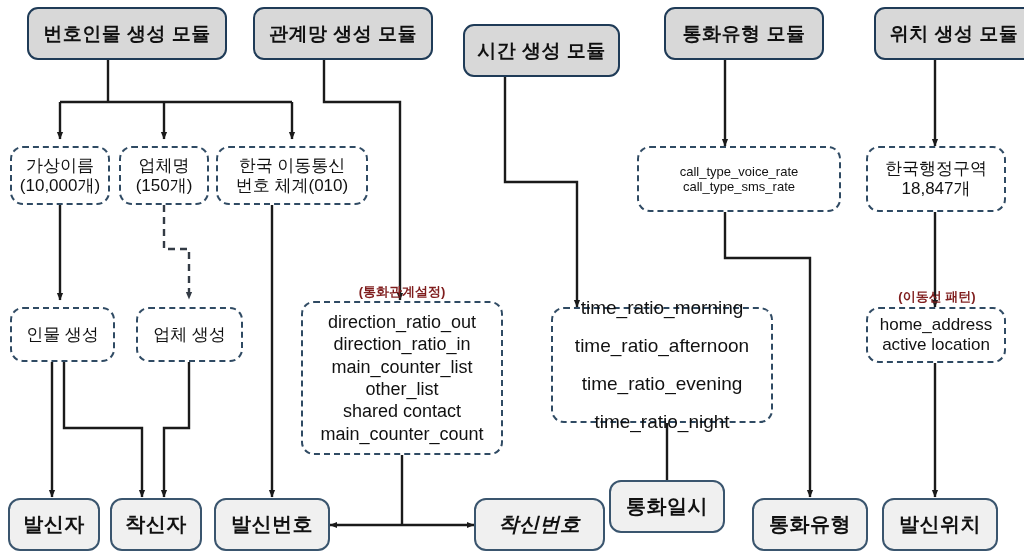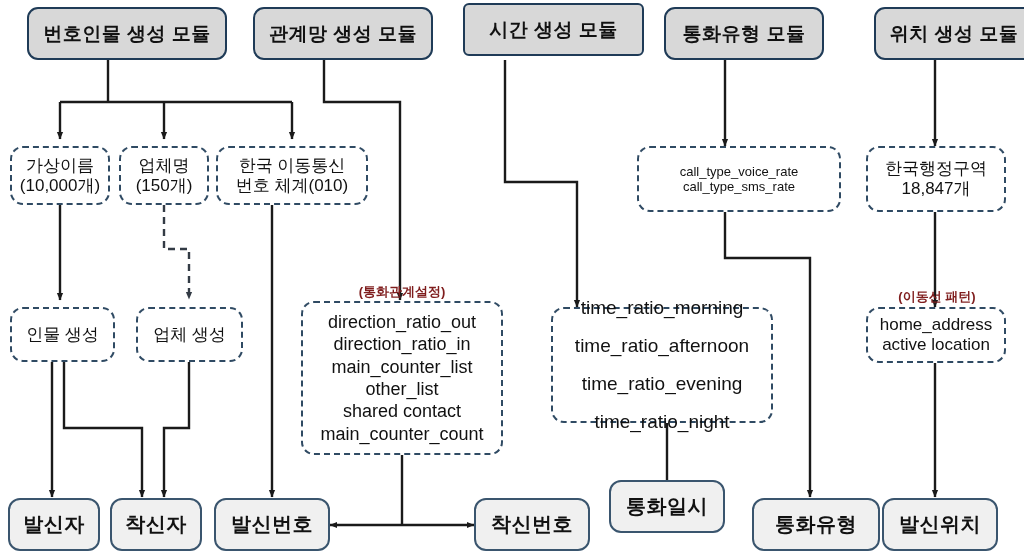--- a/index.html
+++ b/index.html
@@ -84,21 +84,21 @@
       <path d="M164,205 L164,249 L189,249 L189,299" marker-end="url(#ahd)"></path>
     </g>
   </svg>
 
   <div class="node module" style="left:8px;top:7px;width:200px;height:53px;">
     <span>번호인물 생성 모듈</span>
   </div>
   <div class="node module" style="left:234px;top:7px;width:180px;height:53px;">
     <span>관계망 생성 모듈</span>
   </div>
-  <div class="node module" style="left:444px;top:3px;width:181px;height:53px;border-radius:6px;">
+  <div class="node module" style="left:444px;top:24px;width:157px;height:53px;">
     <span>시간 생성 모듈</span>
   </div>
   <div class="node module" style="left:645px;top:7px;width:160px;height:53px;">
     <span>통화유형 모듈</span>
   </div>
   <div class="node module" style="left:855px;top:7px;width:160px;height:53px;">
     <span>위치 생성 모듈</span>
   </div>
 
   <div class="node dashed kr" style="left:10px;top:146px;width:100px;height:59px;">
@@ -159,26 +159,26 @@
 
   <div class="node output" style="left:8px;top:498px;width:92px;height:53px;">
     <span>발신자</span>
   </div>
   <div class="node output" style="left:110px;top:498px;width:92px;height:53px;">
     <span>착신자</span>
   </div>
   <div class="node output" style="left:214px;top:498px;width:116px;height:53px;">
     <span>발신번호</span>
   </div>
-  <div class="node output" style="left:474px;top:498px;width:116px;height:53px;">
+  <div class="node output" style="left:474px;top:498px;width:131px;height:53px;font-style:italic;">
     <span>착신번호</span>
   </div>
   <div class="node output" style="left:609px;top:480px;width:116px;height:53px;justify-content:center;">
     <span>통화일시</span>
   </div>
-  <div class="node output" style="left:752px;top:498px;width:128px;height:53px;">
+  <div class="node output" style="left:752px;top:498px;width:116px;height:53px;">
     <span>통화유형</span>
   </div>
   <div class="node output" style="left:882px;top:498px;width:116px;height:53px;">
     <span>발신위치</span>
   </div>
 
 </div>
 
 </body></html>

